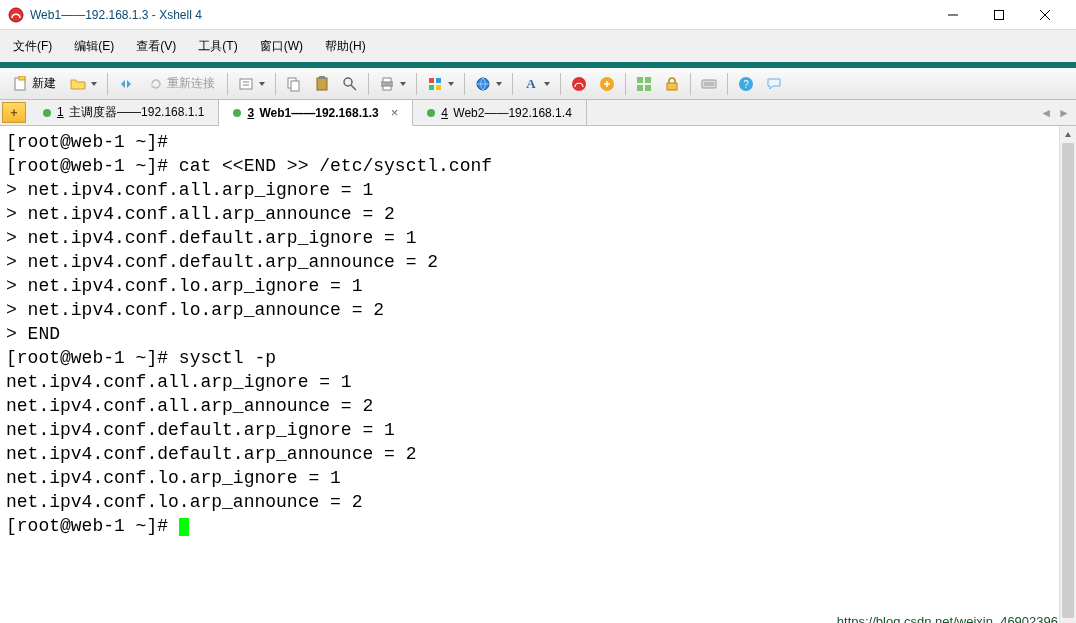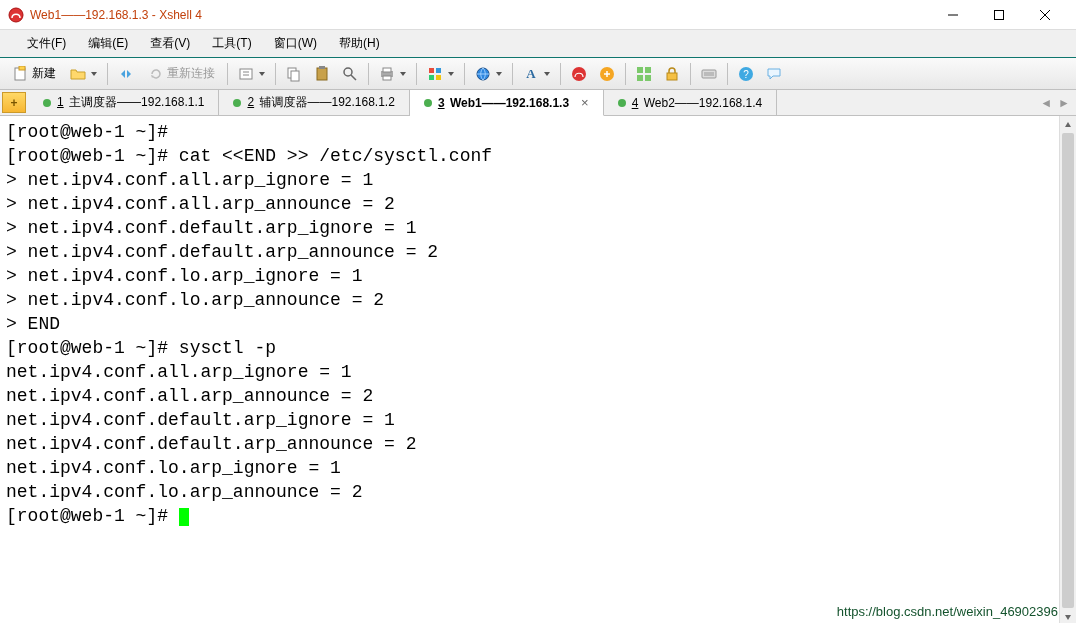--- a/index.html
+++ b/index.html
@@ -17,36 +17,36 @@
   background: #fff;
   border-bottom: 1px solid #ddd;
   display: flex;
   align-items: center;
   padding: 0 8px;
 }
 .titlebar .app-icon {
   width: 16px; height: 16px;
   margin-right: 6px;
 }
-.titlebar .title { flex: 1; font-size: 12px; color: #c2410c; }
+.titlebar .title { flex: 1; font-size: 12px; color: #0c4a6e; }
 .win-controls { display: flex; gap: 0; }
 .win-btn {
   width: 46px; height: 30px;
   display: flex; align-items: center; justify-content: center;
   cursor: pointer;
 }
 .win-btn svg { width: 10px; height: 10px; }
 
 .menubar {
-  height: 28px;
+  height: 38px;
   background: #f0f0f0;
-  border-bottom: 1px solid #0f766e;
-  display: flex;
-  align-items: center;
-  padding: 0 18px;
+  border-bottom: 6px solid #0f766e;
+  display: flex;
+  align-items: center;
+  padding: 0 4px;
   gap: 4px;
 }
 .menu-item {
   padding: 3px 8px;
   cursor: pointer;
   border: 1px solid transparent;
 }
 
 .toolbar {
   height: 32px;
@@ -363,24 +363,20 @@
         </svg></span>
   </div>
 </div>
 
 <div class="tabs-row">
   <div class="tab-add">+</div>
 
   <div class="tab">
     <span class="dot"></span>
     <span class="label"><span class="num">1</span> <span>主调度器——192.168.1.1</span></span>
-  </div>
-  <div class="tab">
-    <span class="dot"></span>
-    <span class="label"><span class="num">2</span> <span>辅调度器——192.168.1.2</span></span>
   </div>
   <div class="tab active">
     <span class="dot"></span>
     <span class="label" style="font-weight:bold"><span class="num">3</span> <span>Web1——192.168.1.3</span></span>
     <span class="close-x">×</span>
   </div>
   <div class="tab">
     <span class="dot"></span>
     <span class="label"><span class="num">4</span> <span>Web2——192.168.1.4</span></span>
   </div>

